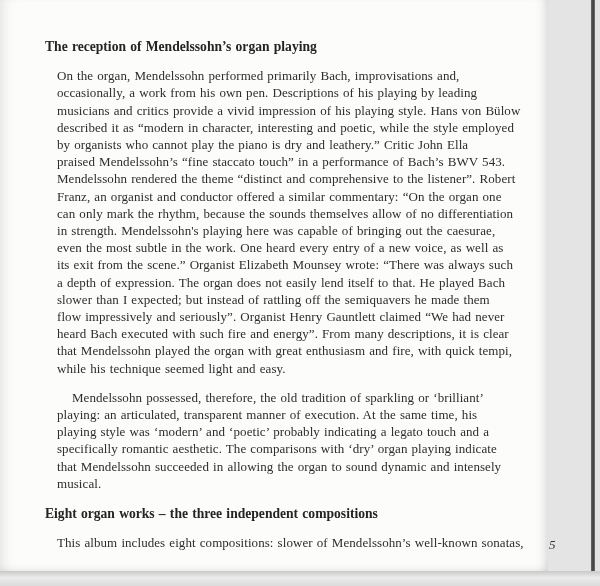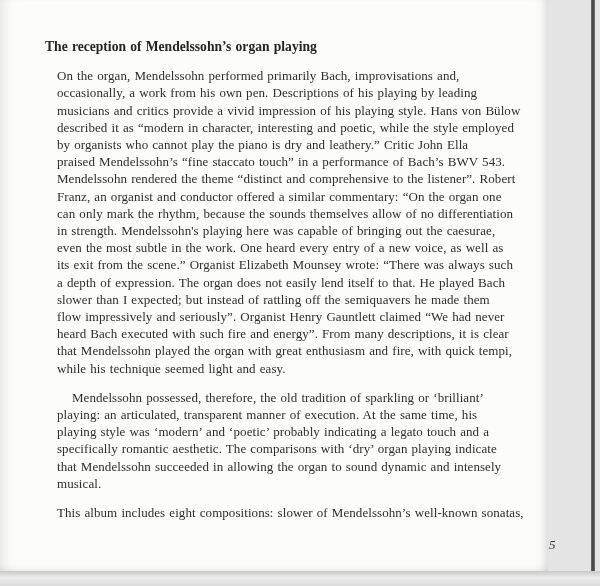--- a/index.html
+++ b/index.html
@@ -107,19 +107,20 @@
 flow impressively and seriously”. Organist Henry Gauntlett claimed “We had never
 heard Bach executed with such fire and energy”. From many descriptions, it is clear
 that Mendelssohn played the organ with great enthusiasm and fire, with quick tempi,
 while his technique seemed light and easy.</p>
     <p class="para indent">Mendelssohn possessed, therefore, the old tradition of sparkling or ‘brilliant’
 playing: an articulated, transparent manner of execution. At the same time, his
 playing style was ‘modern’ and ‘poetic’ probably indicating a legato touch and a
 specifically romantic aesthetic. The comparisons with ‘dry’ organ playing indicate
 that Mendelssohn succeeded in allowing the organ to sound dynamic and intensely
 musical.</p>
+    <h2 class="heading second">Eight organ works – the three independent compositions</h2>
     <p class="para">This album includes eight compositions: slower of Mendelssohn’s well-known sonatas,</p>
   </div>
   <div class="page-number">5</div>
 </div>
 
 <div class="edge-line"></div>
 <div class="bottom-band"></div>
 
 </body></html>

